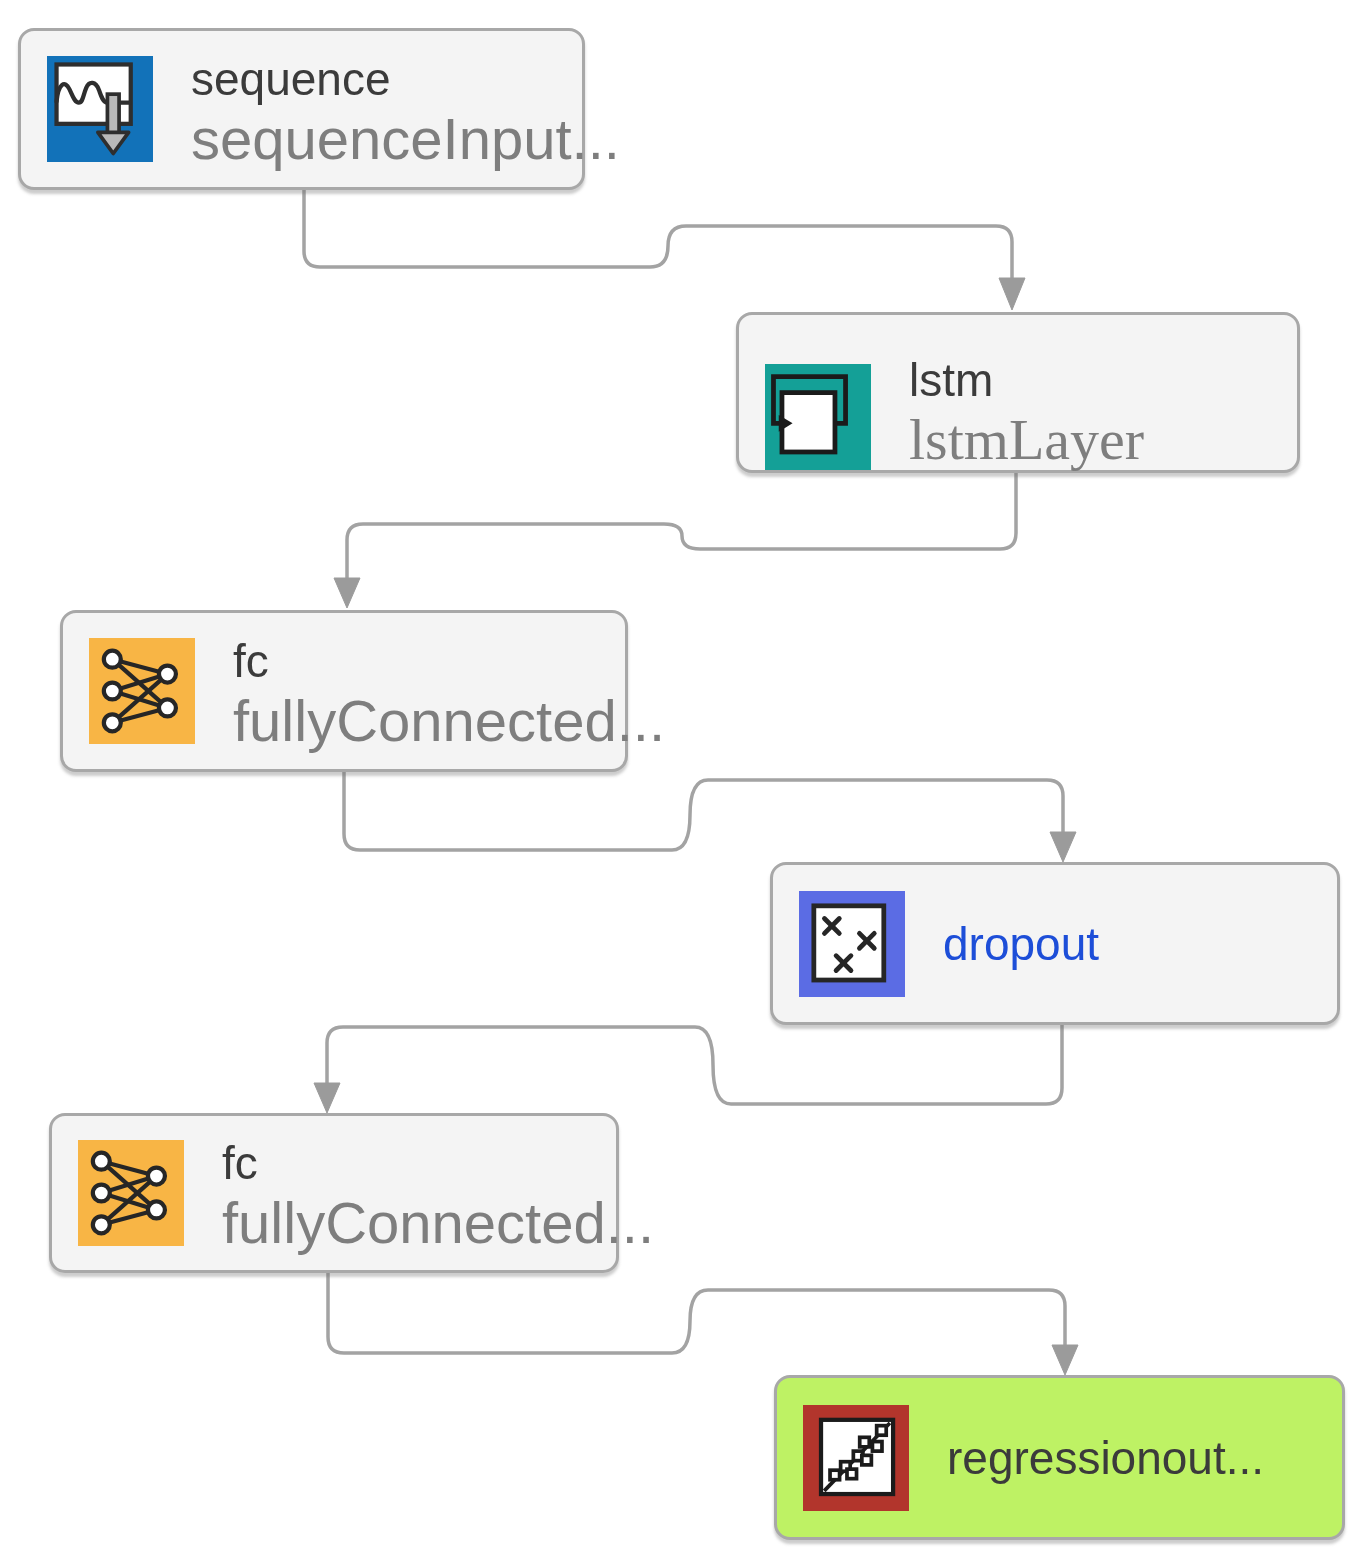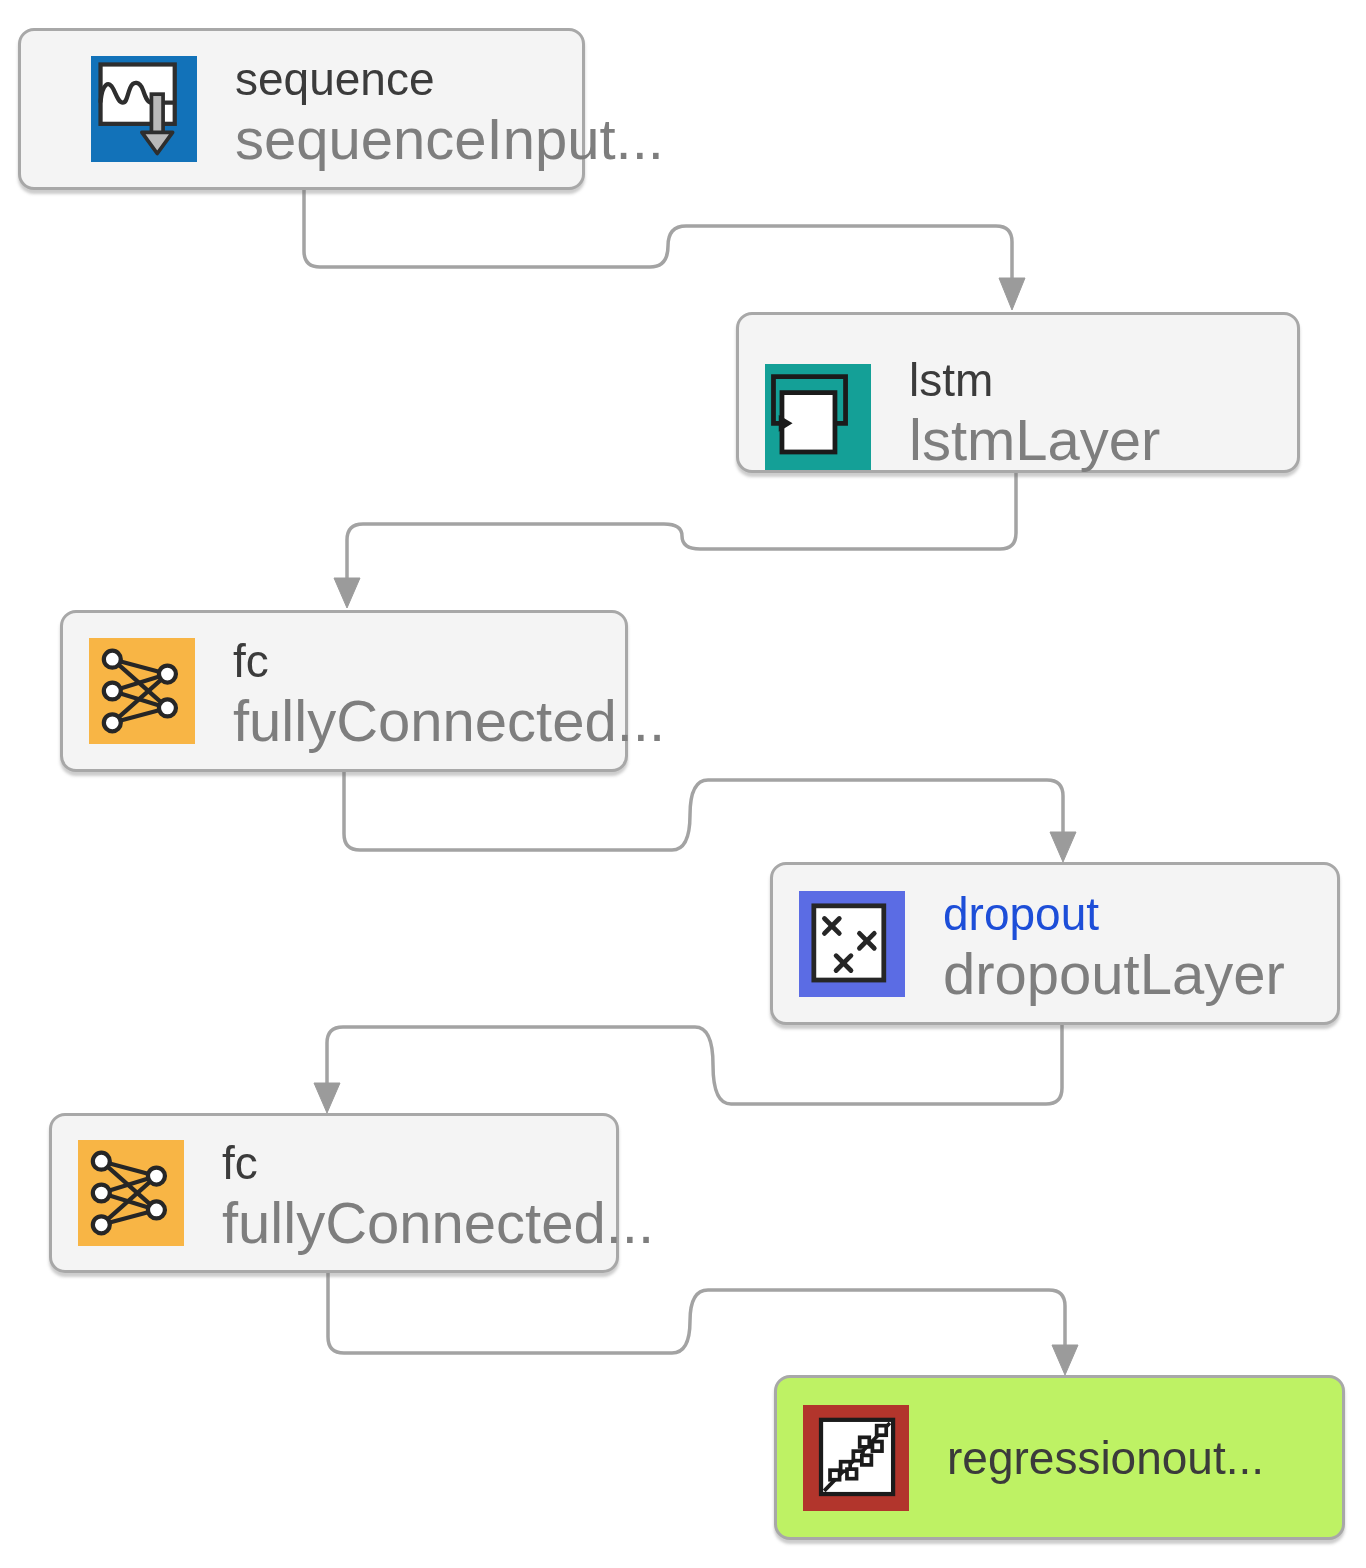--- a/index.html
+++ b/index.html
@@ -78,21 +78,21 @@
     <g>
       <path class="edge-path" d="M 1062 1023 L 1062 1088 Q 1062 1104 1046 1104 L 731 1104 Q 713 1104 713 1065 Q 713 1027 695 1027 L 343 1027 Q 327 1027 327 1043 L 327 1085" style="stroke: rgb(163, 163, 163);"></path>
       <polygon class="edge-arrow" points="314,1083 340,1083 327,1113" style="fill: rgb(155, 155, 155);"></polygon>
     </g>
     <g>
       <path class="edge-path" d="M 328 1273 L 328 1337 Q 328 1353 344 1353 L 672 1353 Q 690 1353 690 1321 Q 690 1290 708 1290 L 1049 1290 Q 1065 1290 1065 1306 L 1065 1347" style="stroke: rgb(163, 163, 163);"></path>
       <polygon class="edge-arrow" points="1052,1345 1078,1345 1065,1375" style="fill: rgb(155, 155, 155);"></polygon>
     </g>
   </svg>
 
-  <div class="node" style="left: 18px; top: 28px; width: 567px; height: 162px; background-color: rgb(244, 244, 244); border-color: rgb(168, 168, 168); padding-left: 44px;">
+  <div class="node" style="left: 18px; top: 28px; width: 567px; height: 162px; background-color: rgb(244, 244, 244); border-color: rgb(168, 168, 168);">
     <div class="tile" style="background-color: rgb(18, 114, 185);">
       <svg viewBox="0 0 100 100">
         <rect x="9" y="8" width="70" height="56" fill="#ffffff" stroke="#2e2e2e" stroke-width="4"></rect>
         <path d="M9 43 C11 25 17 23 21 31 C24 37 26 44 30 44 C34 44 34 37 37 30 C40 23 46 24 49 32 C51 38 53 44 57 44 L78 44" fill="none" stroke="#2e2e2e" stroke-width="4" stroke-linecap="round"></path>
         <rect x="57" y="36" width="11" height="38" fill="#b9b9b9" stroke="#2e2e2e" stroke-width="3.5"></rect>
         <polygon points="48,72 77,72 62.5,92" fill="#b9b9b9" stroke="#2e2e2e" stroke-width="3.5" stroke-linejoin="round"></polygon>
       </svg>
     </div>
     <div class="labels">
       <div class="title" style="color: rgb(59, 59, 59);">sequence</div>
@@ -103,21 +103,21 @@
   <div class="node" style="left: 736px; top: 312px; width: 564px; height: 161px; background-color: rgb(244, 244, 244); border-color: rgb(168, 168, 168); align-items: flex-end;">
     <div class="tile" style="background-color: rgb(20, 160, 151);">
       <svg viewBox="0 0 100 100">
         <path d="M22 56 H8 V12 H76 V56 H64" fill="none" stroke="#1b1b1b" stroke-width="4.5"></path>
         <rect x="16" y="27" width="50" height="56" fill="#ffffff" stroke="#1b1b1b" stroke-width="4.5"></rect>
         <polygon points="13,48 13,64 26,56" fill="#1b1b1b"></polygon>
       </svg>
     </div>
     <div class="labels">
       <div class="title" style="color: rgb(59, 59, 59);">lstm</div>
-      <div class="subtitle" style="color: rgb(126, 126, 126);">lstmLayer</div>
+      <div class="subtitle" style="color: rgb(126, 126, 126); font-family: Liberation Serif, serif;">lstmLayer</div>
     </div>
   </div>
 
   <div class="node" style="left: 60px; top: 610px; width: 568px; height: 162px; background-color: rgb(244, 244, 244); border-color: rgb(168, 168, 168);">
     <div class="tile" style="background-color: rgb(248, 181, 69);">
       <svg viewBox="0 0 100 100">
         <g stroke="#262626" stroke-width="4">
           <line x1="22" y1="20" x2="74" y2="34"></line>
             <line x1="22" y1="20" x2="74" y2="66"></line>
           <line x1="22" y1="50" x2="74" y2="34"></line>
@@ -149,21 +149,20 @@
             <line x1="38" y1="26" x2="24" y2="40"></line>
           <line x1="57" y1="40" x2="71" y2="54"></line>
             <line x1="71" y1="40" x2="57" y2="54"></line>
           <line x1="35" y1="61" x2="49" y2="75"></line>
             <line x1="49" y1="61" x2="35" y2="75"></line>
         </g>
       </svg>
     </div>
     <div class="labels">
       <div class="title" style="color: #1d4ed8;">dropout</div>
-      <div class="subtitle" style="color: rgb(126, 126, 126);">dropoutLayer</div>
     </div>
   </div>
 
   <div class="node" style="left: 49px; top: 1113px; width: 570px; height: 160px; background-color: rgb(244, 244, 244); border-color: rgb(168, 168, 168);">
     <div class="tile" style="background-color: rgb(248, 181, 69);">
       <svg viewBox="0 0 100 100">
         <g stroke="#262626" stroke-width="4">
           <line x1="22" y1="20" x2="74" y2="34"></line>
             <line x1="22" y1="20" x2="74" y2="66"></line>
           <line x1="22" y1="50" x2="74" y2="34"></line>

